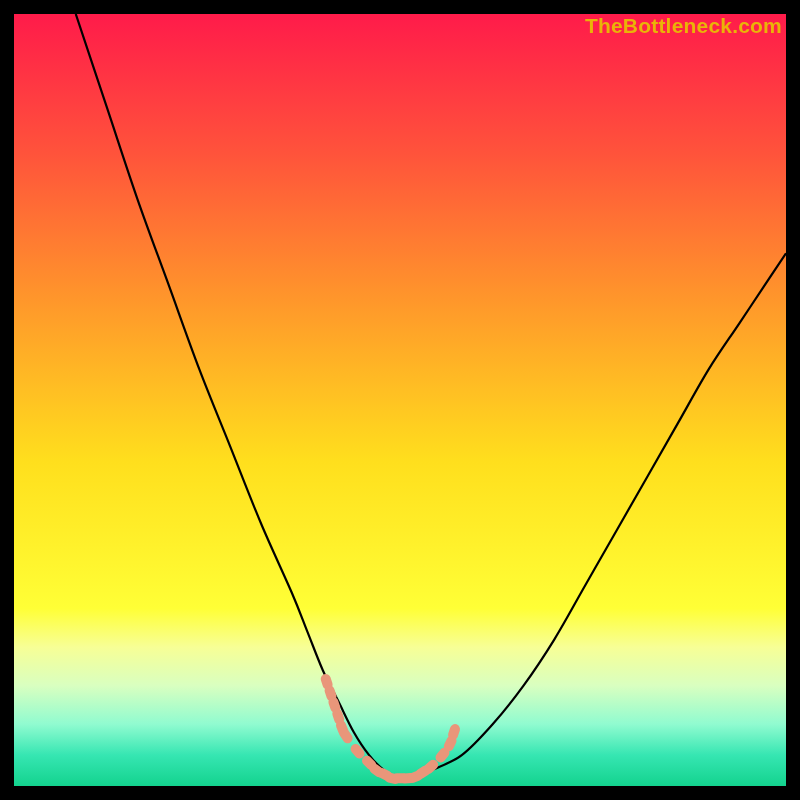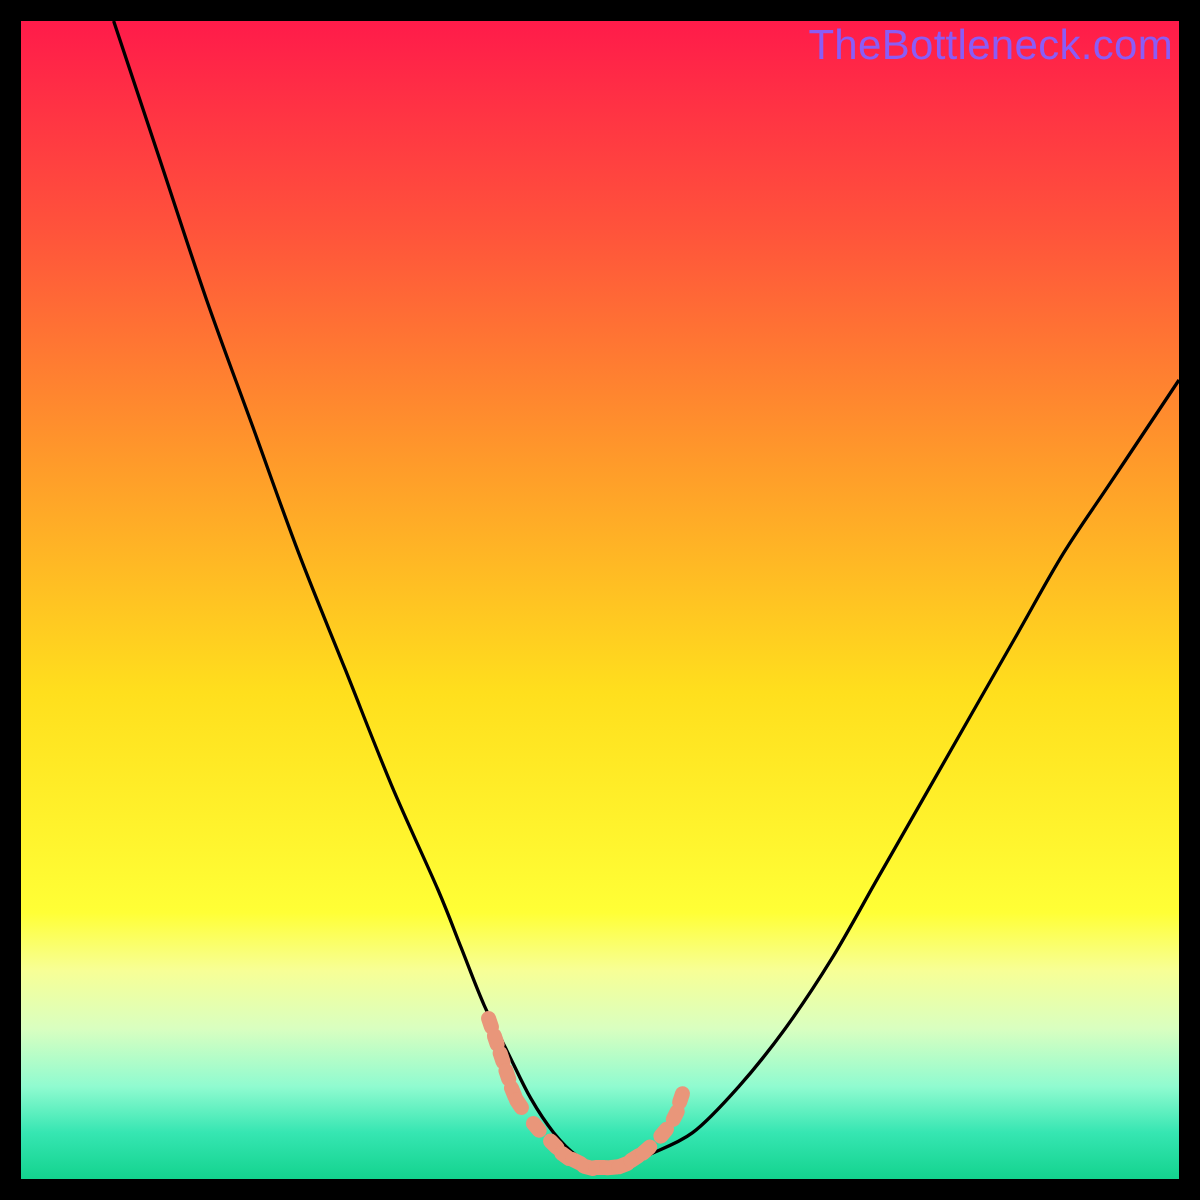--- a/index.html
+++ b/index.html
@@ -22,23 +22,23 @@
   .plot svg {
     display: block;
     width: 100%;
     height: 100%;
   }
   .watermark {
     position: absolute;
     top: 14px;
     right: 18px;
     font-family: Arial, Helvetica, sans-serif;
-    font-weight: normal;
-    font-size: 28px;
-    color: #8b5cf6;
+    font-weight: bold;
+    font-size: 21px;
+    color: #eab308;
     letter-spacing: 0.2px;
     pointer-events: none;
   }
 </style>
 </head>
 <body>
 
 <div class="frame">
   <div class="plot">
     <svg viewBox="0 0 772 772" preserveAspectRatio="none">

